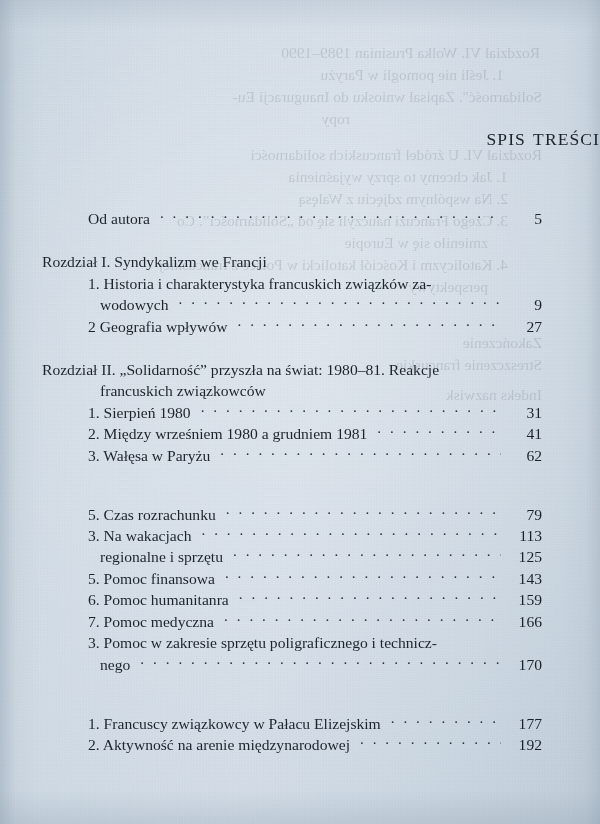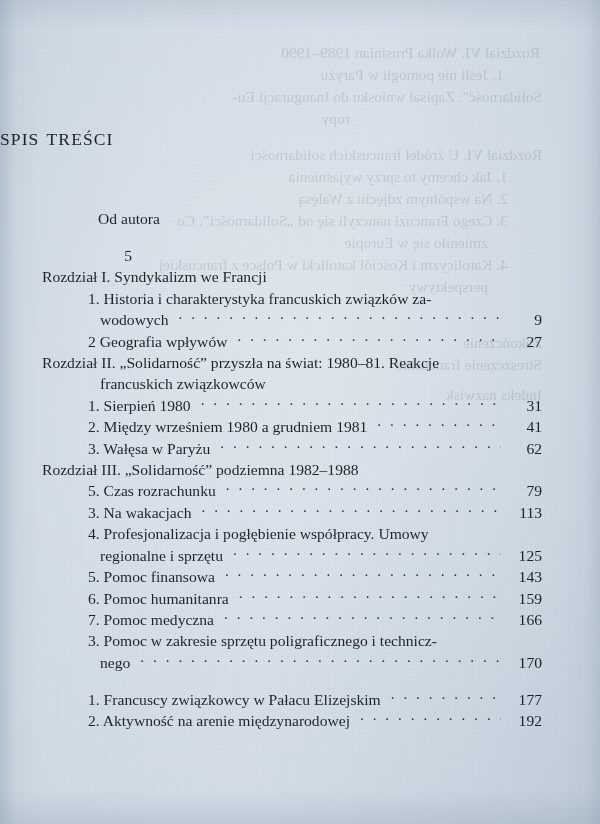--- a/index.html
+++ b/index.html
@@ -66,21 +66,21 @@
   .content {
     position: absolute;
     inset: 0;
     z-index: 5;
   }
   .toc-title {
     position: absolute;
     top: 129px;
     left: 0;
     width: 600px;
-    text-align: left;
+    text-align: right;
     font-size: 17.5px;
     letter-spacing: 1.1px;
     word-spacing: 2px;
     color: #1b222a;
   }
 
   .toc {
     position: absolute;
     top: 208px;
     left: 42px;
@@ -88,24 +88,24 @@
   }
 
   .row {
     display: flex;
     align-items: baseline;
     font-size: 15.6px;
     line-height: 21.4px;
     color: #1d242c;
   }
   .row.chapter {
+    margin-top: 22px;
   }
   .row.first {
     margin-top: 0;
-    flex-direction: column;
   }
   .row.item {
     padding-left: 46px;
   }
   .row.cont {
     padding-left: 58px;
     justify-content: flex-end;
   }
 
   .label {
@@ -209,38 +209,32 @@
         <span class="label">2. Między wrześniem 1980 a grudniem 1981</span>
         <span class="leader"></span>
         <span class="page-no">41</span>
       </div>
       <div class="row item">
         <span class="label">3. Wałęsa w Paryżu</span>
         <span class="leader"></span>
         <span class="page-no">62</span>
       </div>
       <div class="row chapter no-leader">
-        <span class="label">Rozdział III. „Solidarność” podziemna 1982–1988</span>
         <span class="leader"></span>
         <span class="page-no"></span>
       </div>
       <div class="row item">
         <span class="label">5. Czas rozrachunku</span>
         <span class="leader"></span>
         <span class="page-no">79</span>
       </div>
       <div class="row item">
         <span class="label">3. Na wakacjach</span>
         <span class="leader"></span>
         <span class="page-no">113</span>
-      </div>
-      <div class="row item no-leader">
-        <span class="label">4. Profesjonalizacja i pogłębienie współpracy. Umowy</span>
-        <span class="leader"></span>
-        <span class="page-no"></span>
       </div>
       <div class="row cont">
         <span class="label">regionalne i sprzętu</span>
         <span class="leader"></span>
         <span class="page-no">125</span>
       </div>
       <div class="row item">
         <span class="label">5. Pomoc finansowa</span>
         <span class="leader"></span>
         <span class="page-no">143</span>

